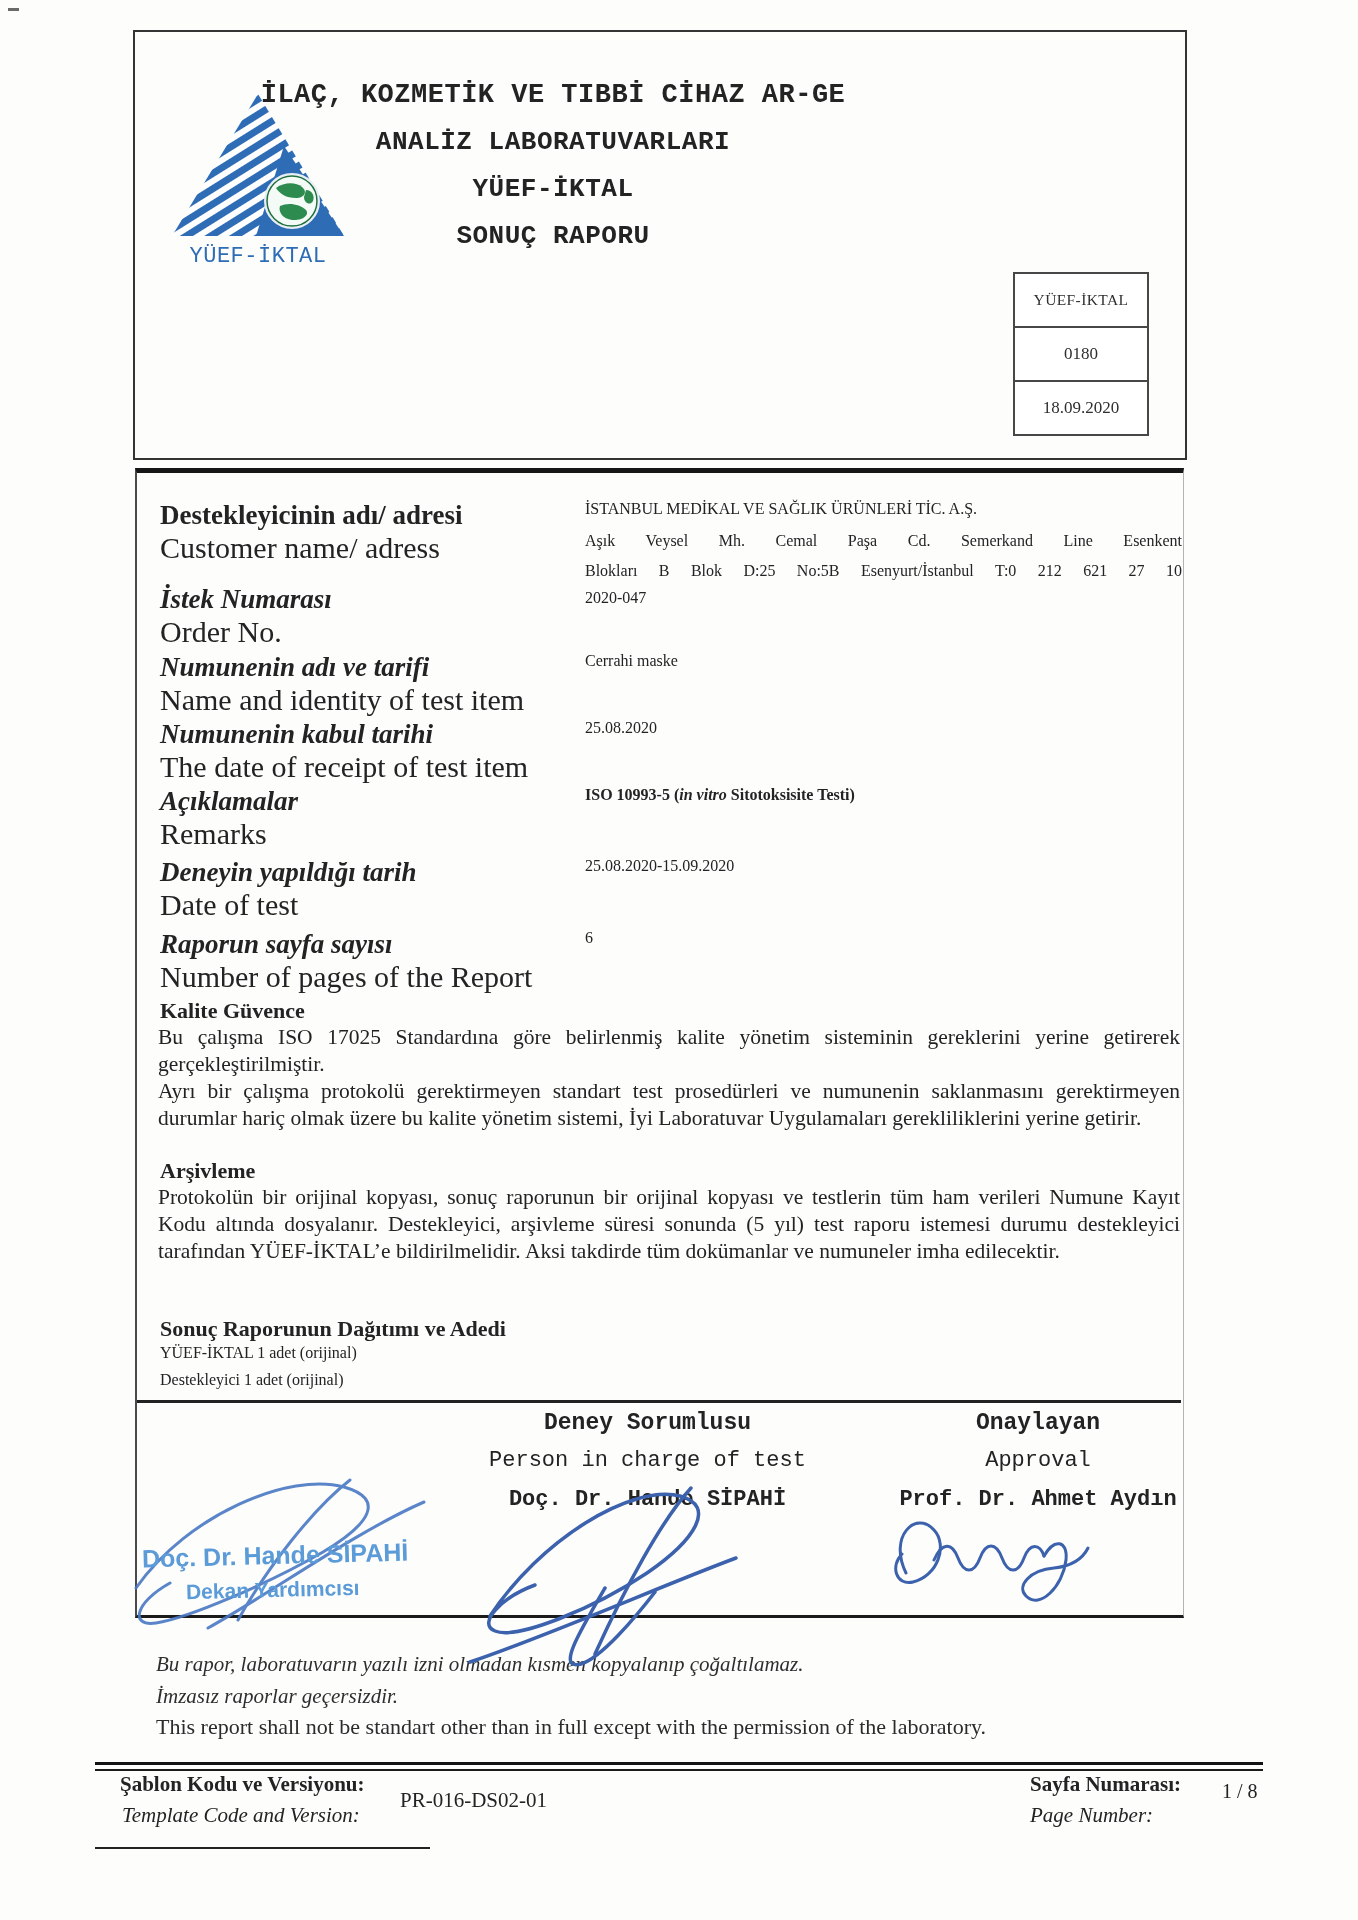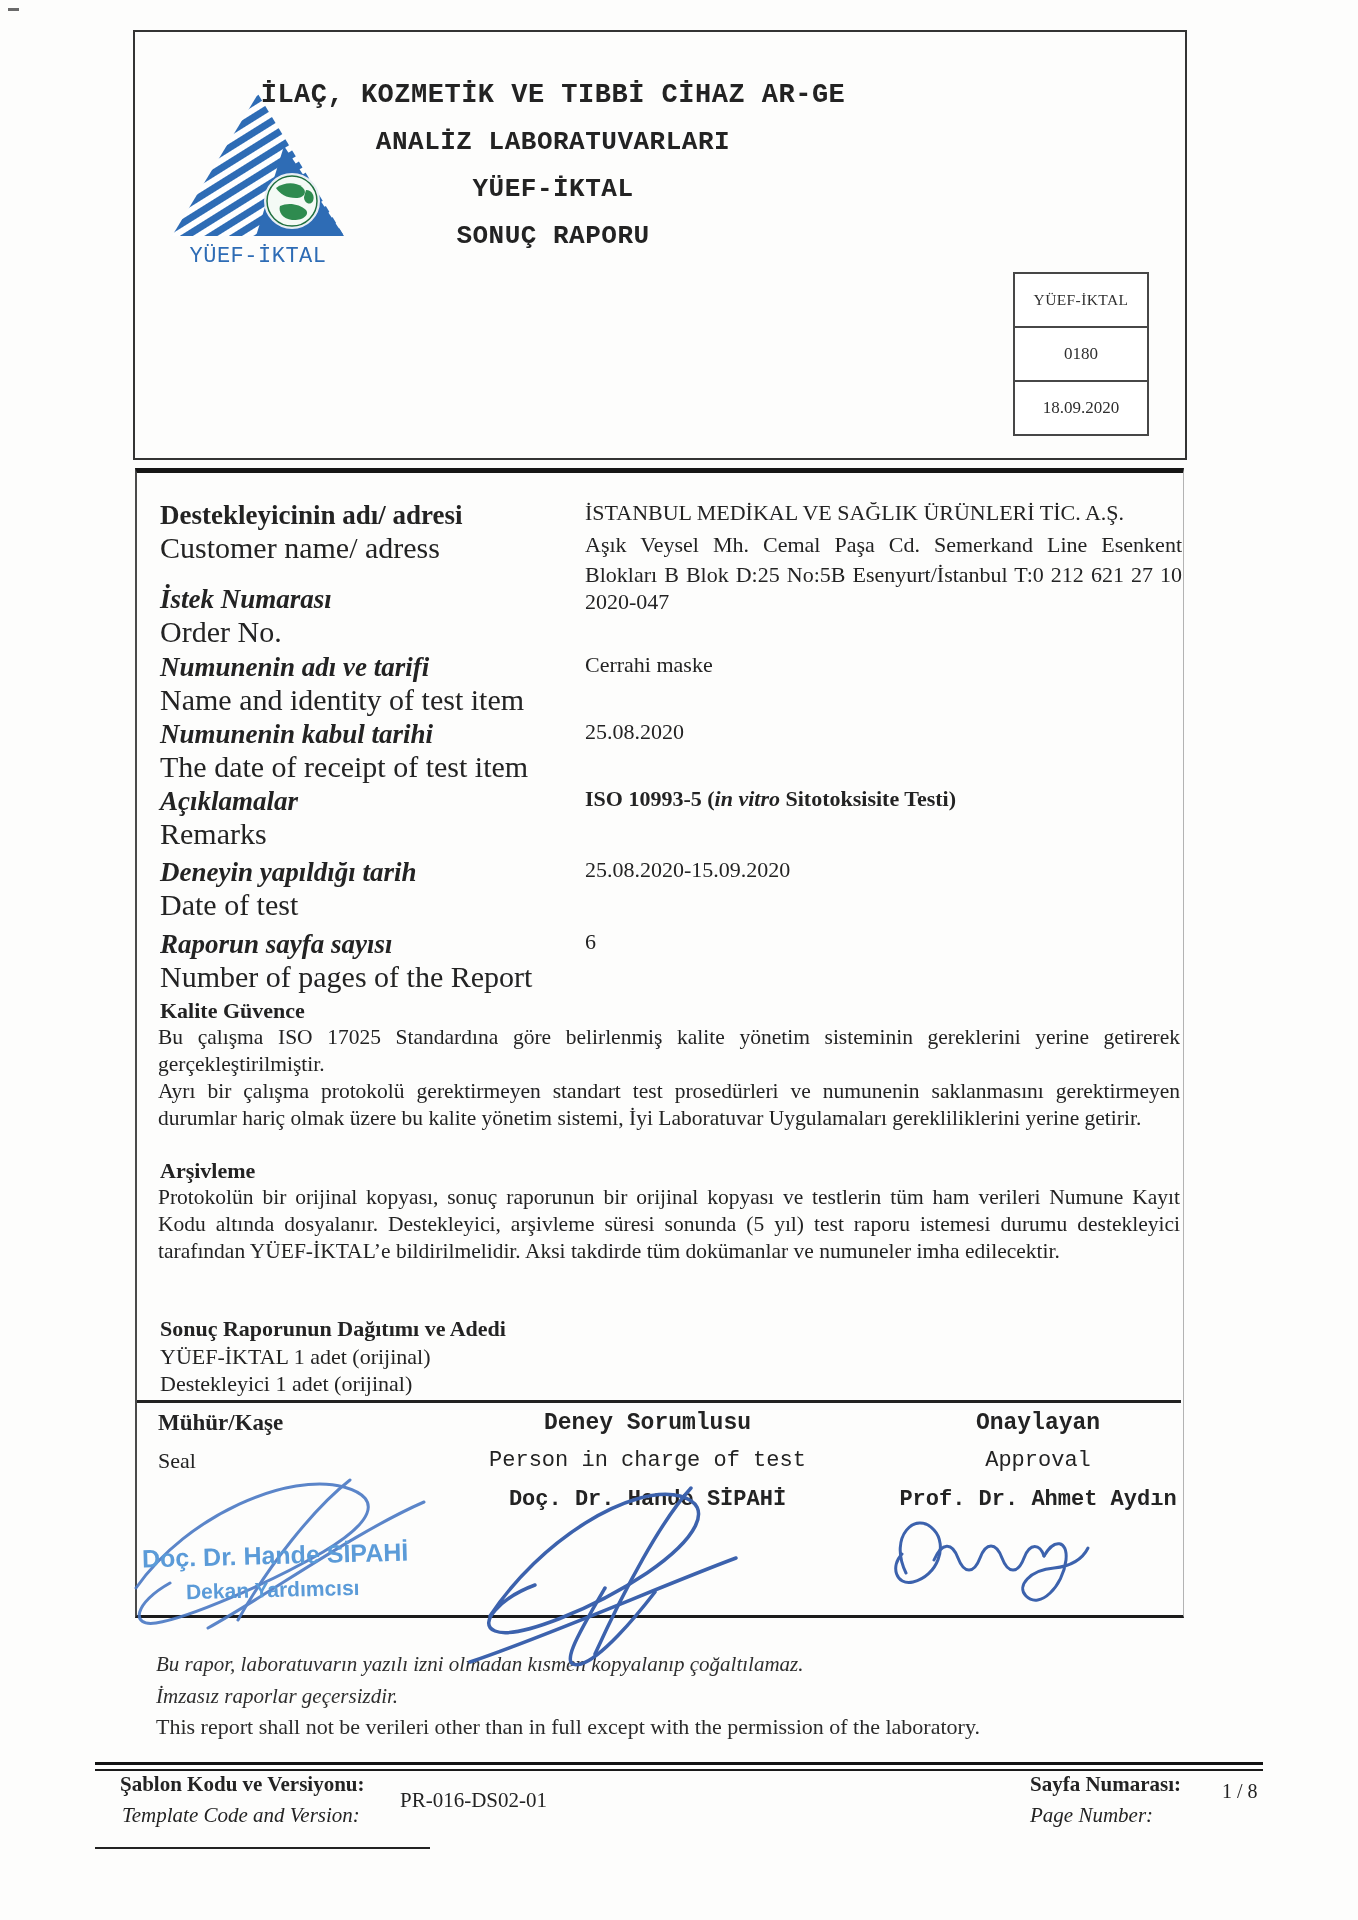--- a/index.html
+++ b/index.html
@@ -9,21 +9,21 @@
   }
   .abs{position:absolute;}
   .b{font-weight:bold;}
   .it{font-style:italic;}
   .ctr{text-align:center;font-family:Liberation Mono, monospace;}
   .jlast{text-align:justify;text-align-last:justify;}
   .box{position:absolute;border:2px solid #343434;}
   .hline{position:absolute;background:#222;}
   .lbl-tr{font-size:27px;font-weight:bold;}
   .lbl-en{font-size:30px;text-align:center;}
-  .val{font-size:22px;}
+  .val{font-size:16px;}
   .para{font-size:21.5px;line-height:27px;text-align:justify;width:1022px;}
   .sec-h{font-size:22px;font-weight:bold;}
   .title-l1{font-size:27px;font-weight:bold;letter-spacing:0.5px;}
   .title-l{font-size:26px;font-weight:bold;letter-spacing:0.5px;}
   .title-row{height:47px;line-height:47px;}
   .stampcell{border-bottom:2px solid #474747;height:52px;line-height:52px;text-align:center;color:#2f2f2f;}
   .stampcell:last-child{border-bottom:none;}
   .sigttl{font-size:23px;font-weight:bold;}
   .sigsub{font-size:22px;}
   .signame{font-size:22px;font-weight:bold;}
@@ -114,24 +114,20 @@
 
   <div class="abs sec-h" style="left:160px;top:1158px;">Arşivleme</div>
   <div class="abs para" style="left:158px;top:1184px;">Protokolün bir orijinal kopyası, sonuç raporunun bir orijinal kopyası ve testlerin tüm ham verileri Numune Kayıt Kodu altında dosyalanır. Destekleyici, arşivleme süresi sonunda (5 yıl) test raporu istemesi durumu destekleyici tarafından YÜEF-İKTAL’e bildirilmelidir. Aksi takdirde tüm dokümanlar ve numuneler imha edilecektir.</div>
 
   <div class="abs sec-h" style="left:160px;top:1316px;">Sonuç Raporunun Dağıtımı ve Adedi</div>
   <div class="abs val" style="left:160px;top:1344px;">YÜEF-İKTAL 1 adet (orijinal)</div>
   <div class="abs val" style="left:160px;top:1371px;">Destekleyici 1 adet (orijinal)</div>
 
   <div class="hline" style="left:137px;top:1400px;width:1044px;height:2.5px;"></div>
 
-  <div class="abs" style="left:158px;top:1410px;width:300px;">
-    <div class="sigttl">Mühür/Kaşe</div>
-    <div class="sigsub" style="margin-top:12px;">Seal</div>
-  </div>
   <div class="abs ctr" style="left:480px;top:1410px;width:335px;">
     <div class="sigttl">Deney Sorumlusu</div>
     <div class="sigsub" style="margin-top:12px;">Person in charge of test</div>
     <div class="signame" style="margin-top:14px;">Doç. Dr. Hande SİPAHİ</div>
   </div>
   <div class="abs ctr" style="left:868px;top:1410px;width:340px;">
     <div class="sigttl">Onaylayan</div>
     <div class="sigsub" style="margin-top:12px;">Approval</div>
     <div class="signame" style="margin-top:14px;">Prof. Dr. Ahmet Aydın</div>
   </div>
@@ -158,21 +154,21 @@
   <svg class="abs sig" style="left:868px;top:1498px;z-index:3;" width="250" height="135" viewBox="0 0 250 135">
     <g stroke="#3c62ad" stroke-width="3">
       <path d="M38,75 C20,38 48,12 66,32 C80,47 70,78 45,84 C28,88 22,68 34,56"></path>
       <path d="M66,62 C74,44 84,44 90,60 C96,76 106,76 112,60 C118,44 128,44 134,60 C140,76 150,76 156,60 C162,44 172,46 176,58"></path>
       <path d="M176,58 C186,40 200,42 198,62 C195,88 172,112 158,98 C148,88 162,72 186,70 C205,68 215,60 220,50"></path>
     </g>
   </svg>
 
   <div class="abs note-tr" style="left:156px;top:1652px;">Bu rapor, laboratuvarın yazılı izni olmadan kısmen kopyalanıp çoğaltılamaz.</div>
   <div class="abs note-tr" style="left:156px;top:1684px;text-align:center;">İmzasız raporlar geçersizdir.</div>
-  <div class="abs note-en" style="left:156px;top:1714px;">This report shall not be verileri other than in full except with the permission of the laboratory.</div>
+  <div class="abs note-en" style="left:156px;top:1714px;">This report shall not be standart other than in full except with the permission of the laboratory.</div>
 
   <div class="abs" style="left:95px;top:1762px;width:1168px;height:4px;
               border-top:3px solid #121212;border-bottom:2px solid #1a1a1a;"></div>
 
   <div class="abs foot-lbl b" style="left:120px;top:1772px;">Şablon Kodu ve Versiyonu:</div>
   <div class="abs foot-lbl it" style="left:122px;top:1803px;">Template Code and Version:</div>
   <div class="abs foot-lbl" style="left:400px;top:1788px;">PR-016-DS02-01</div>
 
   <div class="abs foot-lbl b" style="left:1030px;top:1772px;">Sayfa Numarası:</div>
   <div class="abs foot-lbl it" style="left:1030px;top:1803px;">Page Number:</div>

